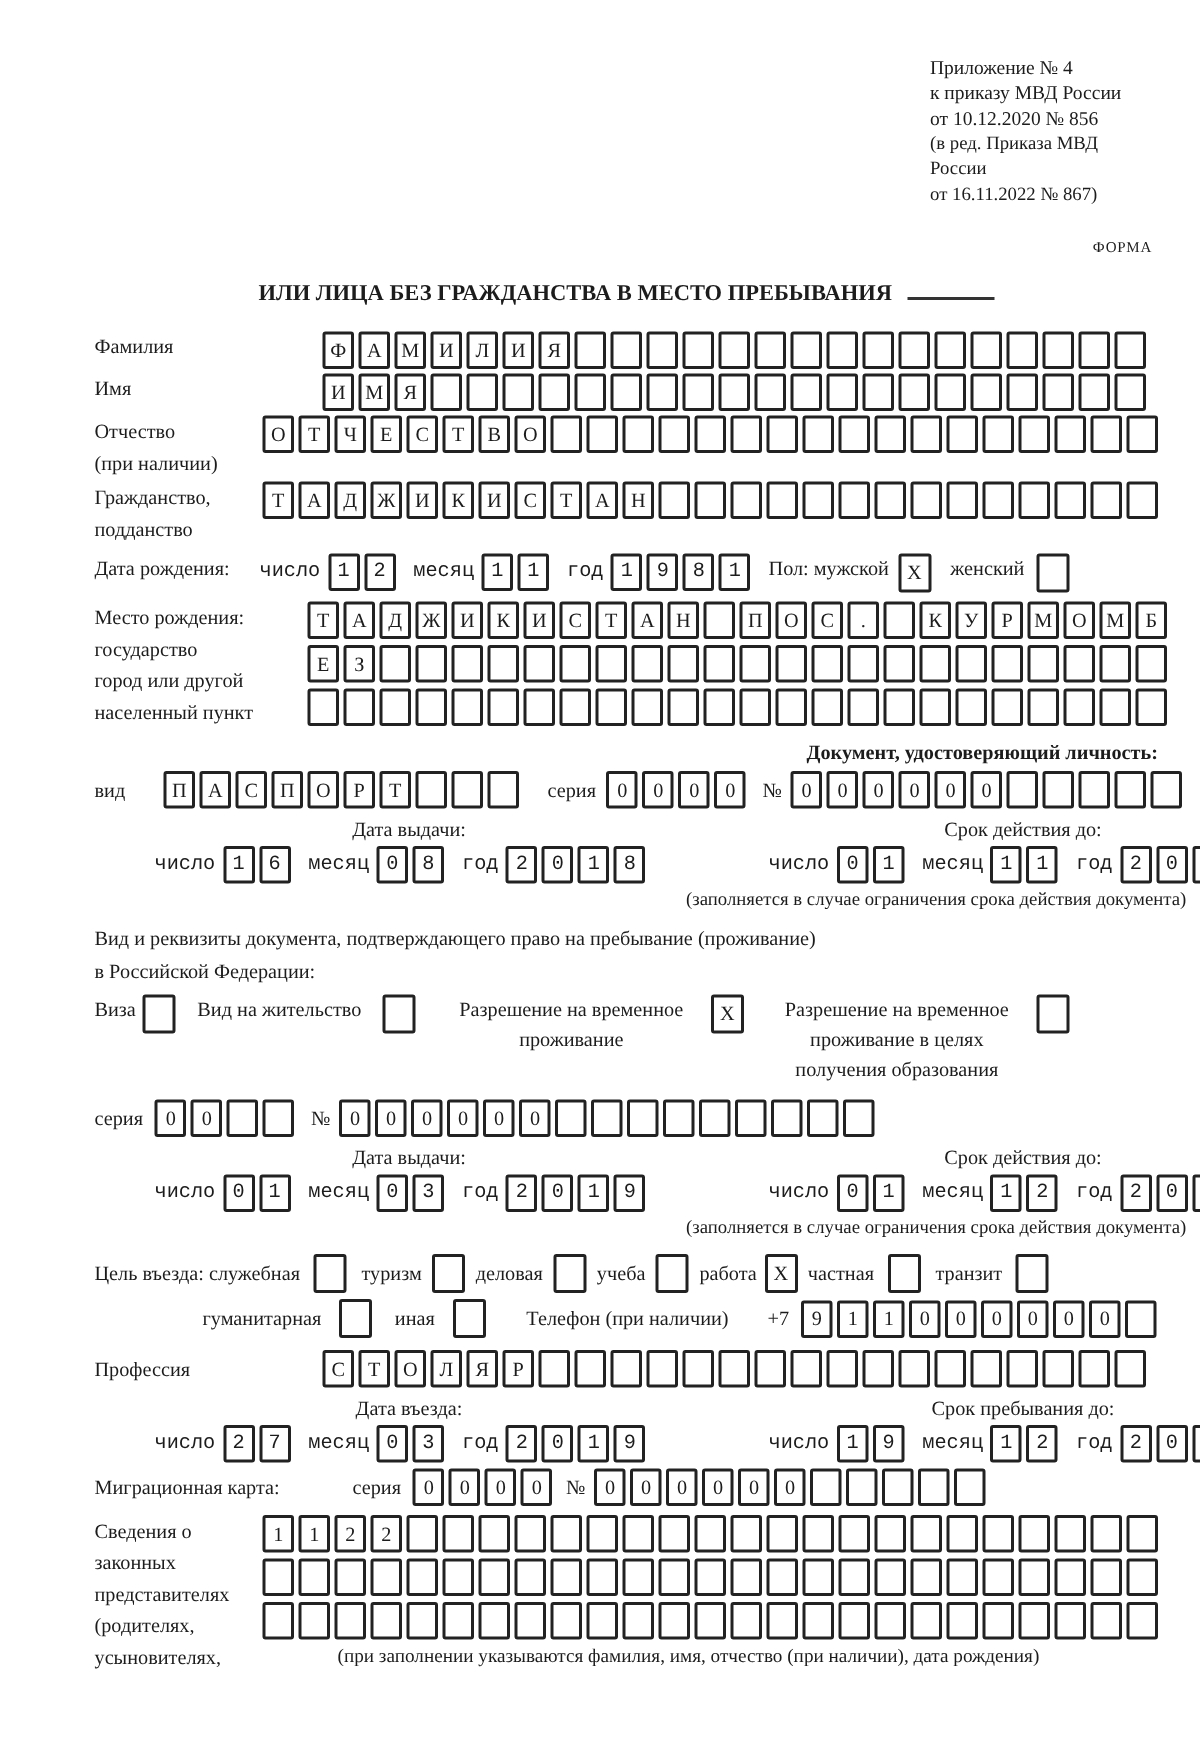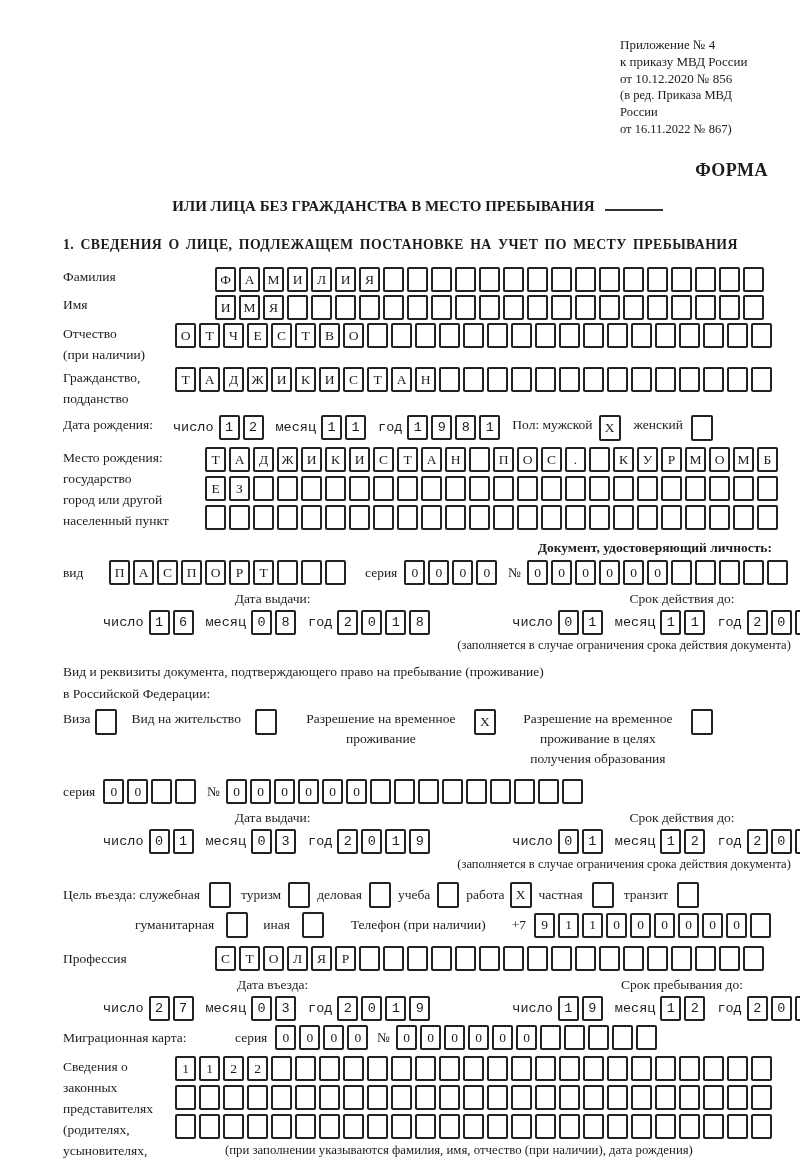--- a/index.html
+++ b/index.html
@@ -3,21 +3,21 @@
 <meta charset="utf-8">
 <style>
   html,body { margin:0; padding:0; background:#ffffff; }
   .page {
     position:relative; width:800px; height:1163px; box-sizing:border-box;
     padding:36px 28px 0 63px; background:#fff; color:#1c1c1c;
     font-family:"Liberation Serif","DejaVu Serif",serif; font-size:13.5px; overflow:hidden;
   }
   .appendix { margin-left:557px; line-height:17px; font-size:13px; }
   .appendix .sub { font-size:12.5px; }
-  .form-label { text-align:right; font-weight:bold; font-size:18px; margin-top:22px; padding-right:4px; letter-spacing:.5px; }
+  .form-label { text-align:right; font-weight:normal; font-size:10px; margin-top:22px; padding-right:4px; letter-spacing:.5px; }
   .title { text-align:center; font-weight:bold; font-size:15px; line-height:22px; margin-top:14px; }
   .blank-line { display:inline-block; width:58px; border-bottom:2px solid #333; height:13px; margin-left:10px; }
   .sec-heading { font-weight:bold; font-size:13.8px; margin-top:20px; letter-spacing:.4px; word-spacing:2.5px; white-space:nowrap; }
   .row { display:flex; align-items:flex-start; }
   .lbl { line-height:20px; flex:none; }
   .lblcol { flex:none; line-height:21px; }
   .cells { display:flex; flex:none; }
   .cell {
     flex:none; display:inline-flex; align-items:center; justify-content:center;
     width:21px; height:25px; box-sizing:border-box; border:2px solid #222; border-radius:2px;
@@ -51,21 +51,20 @@
   </div>
 
   <div class="form-label">ФОРМА</div>
 
   <div class="title">
     <div>
       <span>ИЛИ ЛИЦА БЕЗ ГРАЖДАНСТВА В МЕСТО ПРЕБЫВАНИЯ</span><span class="blank-line"></span>
     </div>
   </div>
 
-  <div class="sec-heading">1. СВЕДЕНИЯ О ЛИЦЕ, ПОДЛЕЖАЩЕМ ПОСТАНОВКЕ НА УЧЕТ ПО МЕСТУ ПРЕБЫВАНИЯ</div>
 
   <div class="row mt14">
     <span class="lbl" style="width:152px">Фамилия</span>
     <span class="cells">
         <span class="cell">Ф</span>
         <span class="cell">А</span>
         <span class="cell">М</span>
         <span class="cell">И</span>
         <span class="cell">Л</span>
         <span class="cell">И</span>

